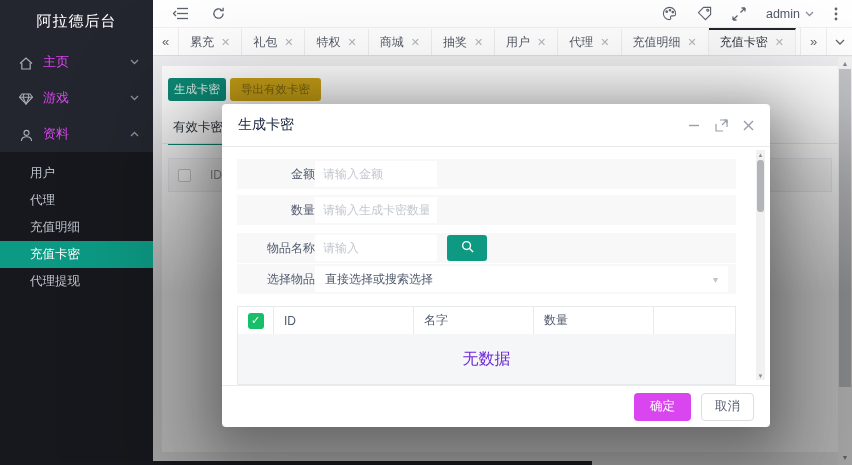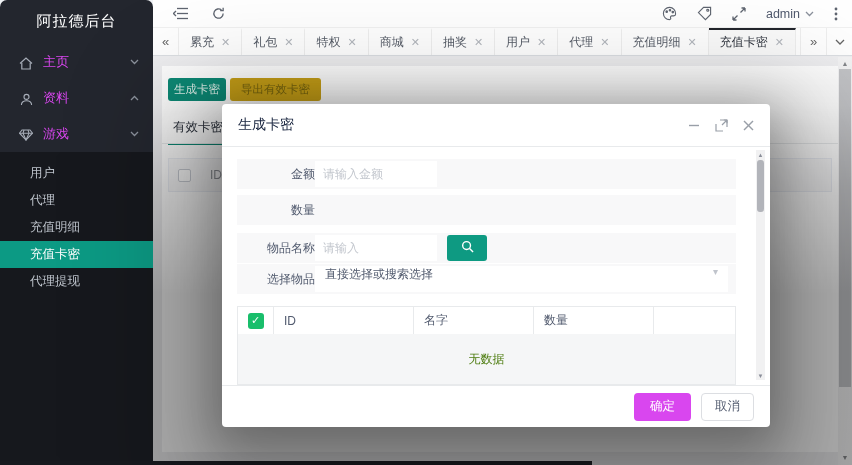--- a/index.html
+++ b/index.html
@@ -1,21 +1,21 @@
 <!DOCTYPE html>
 <html><head>
 <meta charset="utf-8">
 <style>
   * { margin:0; padding:0; box-sizing:border-box; }
   html,body { background:#888; }
   body { font-family:"Liberation Sans", sans-serif; }
   .screen { position:relative; width:852px; height:465px; background:#F0F2F5; overflow:hidden; margin:0 auto; }
 
   
-  .sidebar { position:absolute; left:0; top:0; width:153px; height:465px; background:#23262E; z-index:7; display:flex; flex-direction:column;border-radius:7px; }
+  .sidebar { position:absolute; left:0; top:0; width:153px; height:465px; background:#23262E; z-index:7; display:flex; flex-direction:column; }
   .sidebar-title { height:42px; line-height:42px; text-align:center; color:#FFFFFF; font-size:15px; letter-spacing:1px; }
   .menu { padding-top:2px; }
   .menu-item { height:36px; display:flex; align-items:center; padding:0 14px 0 18px; color:#d946ef; font-size:13px; cursor:pointer; }
   .menu-item .mi-icon { width:16px; font-size:13px; color:#A7ADB8; margin-right:9px; text-align:center; }
   .menu-item .mi-icon svg { vertical-align:middle; }
   .menu-item .mi-label { flex:1; }
   .menu-item .mi-chevron { color:#8B919C; display:flex; }
   .submenu { background:#16181D; flex:1; padding-top:8px; }
   .submenu-item { height:27px; line-height:27px; padding-left:30px; color:#BFC5CD; font-size:12.5px; cursor:pointer; }
   .submenu-item.active { background:#0C9A84; color:#FFFFFF; }
@@ -66,30 +66,30 @@
   .modal-header { height:46px; display:flex; align-items:center; padding:0 16px; border-bottom:1px solid #E8EAEC; }
   .modal-title { font-size:14px; color:#17233D; }
   .modal-controls { margin-left:auto; display:flex; align-items:center; gap:15px; color:#999FA8; }
   .mc-btn { cursor:pointer; display:flex; align-items:center; font-size:15px; line-height:1; }
   .modal-body { position:relative; flex:1; padding:12px 34px 0 15px; }
   .form-row { background:#F8F8F9; height:30px; display:flex; align-items:center; padding-right:8px; }
   .form-row .fr-label { width:78px; text-align:right; font-size:12px; color:#515A6E; flex:none; }
   .fr-input { width:122px; height:26px; border:none; outline:none; background:#FFFFFF; padding:0 8px; font-size:12px; color:#701a75; font-family:inherit; }
   .fr-input::placeholder { color:#C3C7CE; }
   .fr-search-btn { width:40px; height:26px; margin-left:10px; background:#0E9A82; border:none; border-radius:3px; display:flex; align-items:center; justify-content:center; cursor:pointer; }
-  .fr-select { flex:1; height:26px; background:#FFFFFF; display:flex; align-items:flex-start; padding:0 10px; font-size:12px; color:#515A6E; cursor:pointer;gap:46px; }
+  .fr-select { flex:1; height:26px; background:#FFFFFF; display:flex; align-items:center; padding:0 10px; font-size:12px; color:#515A6E; cursor:pointer;gap:46px; }
   .fr-select .sel-caret { margin-left:auto; color:#C0C4CC; font-size:10px; }
   .mb6 { margin-bottom:6px; } .mb8 { margin-bottom:8px; } .mb1 { margin-bottom:1px; } .mb12 { margin-bottom:12px; }
   .m-table { border:1px solid #E8EAEC; }
   .m-thead { display:flex; height:27px; align-items:center; font-size:12px; color:#515A6E; }
   .m-th { padding-left:10px; border-right:1px solid #E8EAEC; height:100%; display:flex; align-items:center; }
   .m-th.cb { width:36px; justify-content:center; padding-left:0; flex:none; }
   .m-th.last { flex:1; border-right:none; }
   .m-checkbox { width:16px; height:16px; background:#19BE6B; border-radius:3px; color:#FFFFFF; font-size:11px; display:flex; align-items:center; justify-content:center; }
-  .m-empty { height:50px; background:#F5F6F7; display:flex; align-items:center; justify-content:center; font-size:12px; color:#4d7c0f; }
+  .m-empty { height:50px; background:#F5F6F7; display:flex; align-items:center; justify-content:center; font-size:16px; color:#6d28d9; }
   .modal-scrollbar { position:absolute; right:5px; top:3px; bottom:5px; width:9px; background:#F1F1F2; }
   .ms-arrow { position:absolute; left:0; width:9px; height:9px; color:#8A8E99; font-size:6px; display:flex; align-items:center; justify-content:center; }
   .ms-arrow.up { top:0; } .ms-arrow.down { bottom:0; }
   .ms-thumb { position:absolute; left:1px; top:10px; width:7px; height:52px; background:#B2B4BA; border-radius:3px; }
   .modal-footer { height:44px; border-top:1px solid #E8EAEC; display:flex; align-items:center; justify-content:flex-end; gap:10px; padding-right:16px; }
   .btn-ok { height:28px; padding:0 16px; background:#d946ef; color:#FFFFFF; border:none; border-radius:4px; font-size:12.5px; cursor:pointer; font-family:inherit; }
   .btn-cancel { height:28px; padding:0 13px; background:#FFFFFF; color:#515A6E; border:1px solid #DCDEE2; border-radius:4px; font-size:12.5px; cursor:pointer; font-family:inherit; }
 
   .bottom-strip { position:absolute; left:0; bottom:0; width:592px; height:4px; background:#17191E; z-index:8; }
 </style>
@@ -108,41 +108,41 @@
             </svg></span>
     <span class="mi-label">主页</span>
     <span class="mi-chevron">
             <svg width="9" height="6" viewBox="0 0 9 6" fill="none" stroke="#8B919C" stroke-width="1.3">
               <path d="M1 1 L4.5 4.5 L8 1"></path>
             </svg>
           </span>
   </div>
 
   <div class="menu-item">
+    <span class="mi-icon"><svg width="14" height="12" viewBox="0 0 14 12" fill="none" stroke="#A7ADB8" stroke-width="1.1">
+              <path d="M3 1 H11 L13.5 4.2 L7 11 L0.5 4.2 Z"></path>
+              <path d="M0.5 4.2 H13.5 M5 1 L4 4.2 L7 11 L10 4.2 L9 1"></path>
+            </svg></span>
+    <span class="mi-label">游戏</span>
+    <span class="mi-chevron">
+            <svg width="9" height="6" viewBox="0 0 9 6" fill="none" stroke="#8B919C" stroke-width="1.3">
+              <path d="M1 1 L4.5 4.5 L8 1"></path>
+            </svg>
+          </span>
+  </div>
+
+  <div class="menu-item">
     <span class="mi-icon"><svg width="13" height="13" viewBox="0 0 14 14" fill="none" stroke="#A7ADB8" stroke-width="1.2">
               <circle cx="7" cy="4.2" r="2.7"></circle>
               <path d="M1.5 13 C1.5 9.8 4 8.3 7 8.3 C10 8.3 12.5 9.8 12.5 13"></path>
             </svg></span>
     <span class="mi-label">资料</span>
     <span class="mi-chevron">
             <svg width="9" height="6" viewBox="0 0 9 6" fill="none" stroke="#8B919C" stroke-width="1.3">
               <path d="M1 5 L4.5 1.5 L8 5"></path>
-            </svg>
-          </span>
-  </div>
-
-  <div class="menu-item">
-    <span class="mi-icon"><svg width="14" height="12" viewBox="0 0 14 12" fill="none" stroke="#A7ADB8" stroke-width="1.1">
-              <path d="M3 1 H11 L13.5 4.2 L7 11 L0.5 4.2 Z"></path>
-              <path d="M0.5 4.2 H13.5 M5 1 L4 4.2 L7 11 L10 4.2 L9 1"></path>
-            </svg></span>
-    <span class="mi-label">游戏</span>
-    <span class="mi-chevron">
-            <svg width="9" height="6" viewBox="0 0 9 6" fill="none" stroke="#8B919C" stroke-width="1.3">
-              <path d="M1 1 L4.5 4.5 L8 1"></path>
             </svg>
           </span>
   </div>
 </nav>
     <div class="submenu" id="submenu">
   <div class="submenu-item">用户</div>
 
   <div class="submenu-item">代理</div>
 
   <div class="submenu-item">充值明细</div>
@@ -316,20 +316,21 @@
 
     <div class="modal-body">
       <div id="modal-fields">
   <div class="form-row mb6">
     <span class="fr-label">金额</span>
   <input class="fr-input" placeholder="请输入金额" style="">
           </div>
 
   <div class="form-row mb8">
     <span class="fr-label">数量</span>
+  <input class="fr-input" placeholder="请输入生成卡密数量" style="">
           </div>
 
   <div class="form-row mb1">
     <span class="fr-label">物品名称</span>
   <input class="fr-input" placeholder="请输入" style="">
             <button class="fr-search-btn">
               <span><svg width="13" height="13" viewBox="0 0 14 14" fill="none" stroke="#FFFFFF" stroke-width="1.5">
                   <circle cx="6" cy="6" r="4.2"></circle>
                   <line x1="9.2" y1="9.2" x2="13" y2="13"></line>
                 </svg></span>

